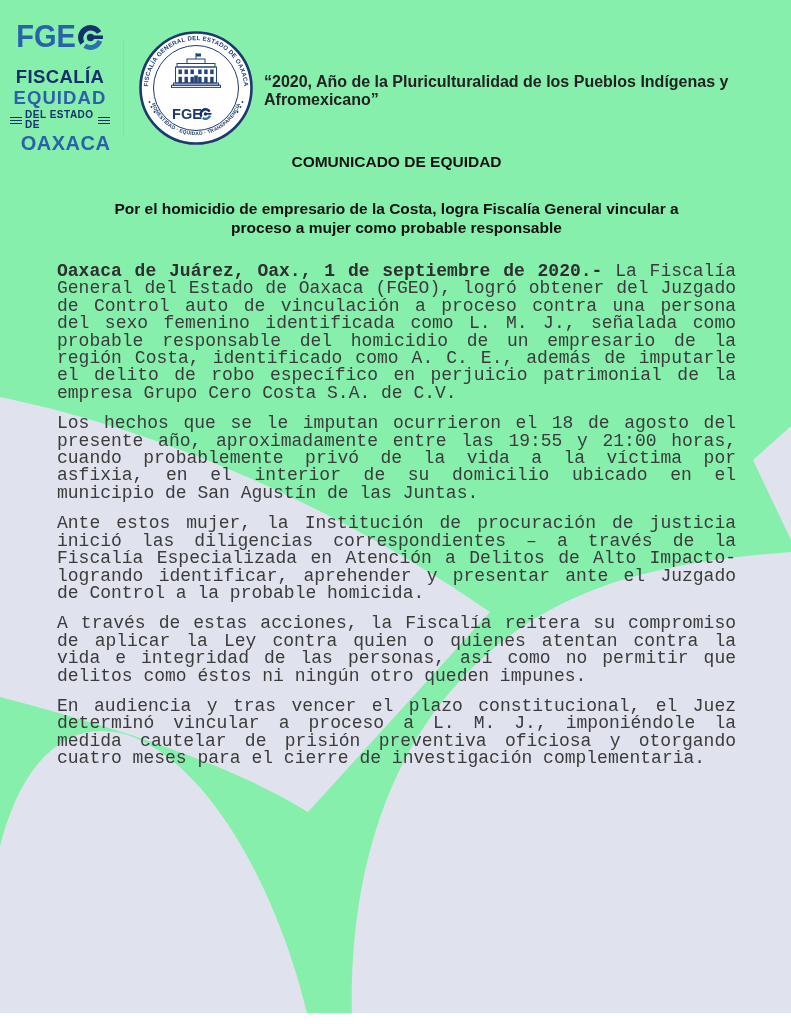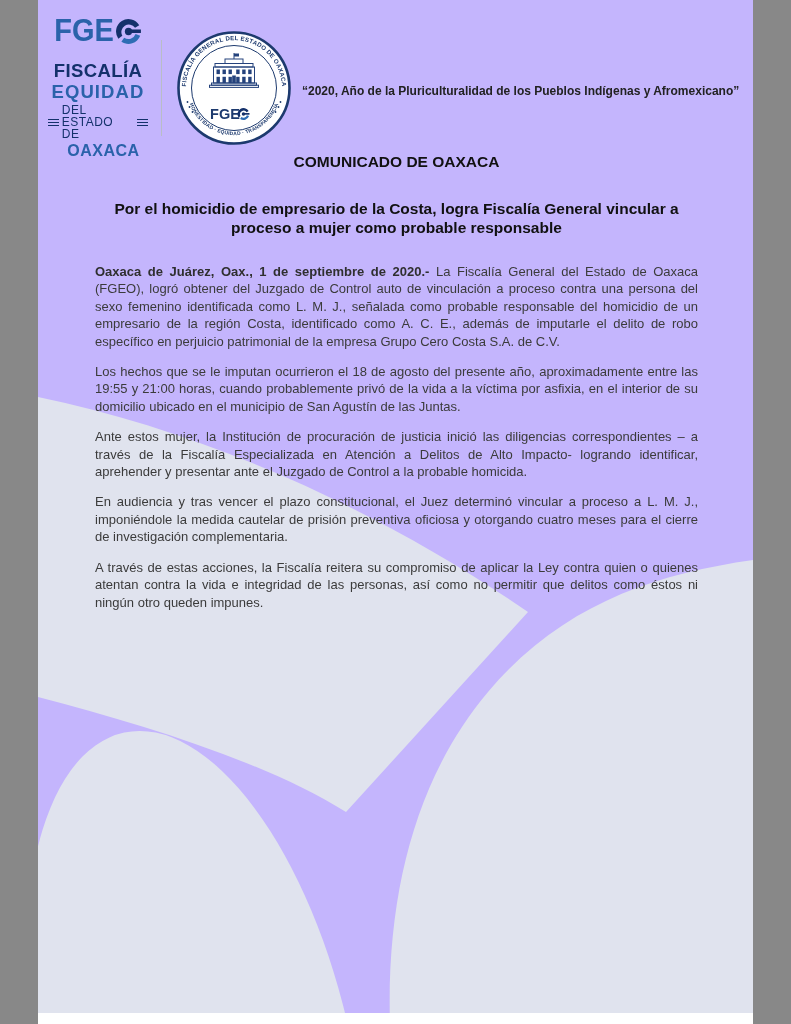--- a/index.html
+++ b/index.html
@@ -1,20 +1,20 @@
 <!DOCTYPE html>
 <html><head>
 <meta charset="utf-8">
 <style>
   html,body{margin:0;padding:0;background:#888;}
   .page{
     position:relative;
-    width:715px;height:1024px;
+    width:791px;height:1024px;
     margin:0 auto;
-    background:#c4b5fd;
+    background:#86efac;
     overflow:hidden;
     font-family:"Liberation Sans", sans-serif;
     color:#3b3b3b;
   }
   .watermark{position:absolute;left:0;top:0;z-index:0;}
   .content{position:relative;z-index:1;}
 
   
   .header{
     display:flex;align-items:center;
@@ -31,48 +31,48 @@
     color:#2a62aa;transform:scaleY(1.05);
   }
   .logo-oswoosh{width:27px;height:27px;margin-left:1px;}
   .logo-l1{font-size:18.5px;font-weight:bold;color:#14316b;letter-spacing:.4px;margin-top:16px;}
   .logo-l2{font-size:18.5px;font-weight:bold;color:#2a62aa;letter-spacing:1.1px;margin-top:2px;}
   .logo-small-row{display:flex;align-items:center;gap:3px;margin-top:3px;}
   .logo-lines{
     width:15px;height:7px;
     background:repeating-linear-gradient(to bottom,#14316b 0,#14316b 1px,transparent 1px,transparent 3px);
   }
-  .logo-l3{font-size:12px;font-weight:normal;color:#14316b;letter-spacing:.5px;}
-  .logo-l4{font-size:16px;font-weight:bold;color:#2a62aa;letter-spacing:.5px;margin-top:3px;margin-left:11px;}
+  .logo-l3{font-size:10px;font-weight:bold;color:#14316b;letter-spacing:.5px;}
+  .logo-l4{font-size:20px;font-weight:bold;color:#2a62aa;letter-spacing:.5px;margin-top:3px;margin-left:11px;}
   .header-divider{
     width:1px;height:96px;background:#b9bdc6;
     margin:0 13px 0 13px;flex:0 0 1px;
   }
   .seal{flex:0 0 118px;}
   .motto{
     margin-left:9px;margin-top:6px;
-    font-size:12px;font-weight:bold;color:#222;
+    font-size:16px;font-weight:bold;color:#222;
     max-width:470px;
   }
 
   
   .doc{padding:0 55px 0 57px;}
   .kicker{
     text-align:center;font-size:15.5px;font-weight:bold;color:#111;
     margin-top:5px;
   }
   .title{
     text-align:center;font-size:15.5px;font-weight:bold;color:#111;
     line-height:19px;max-width:625px;margin:28px auto 0 auto;
   }
   .body-copy{margin-top:26px;}
   .body-copy p{
     margin:4px 0 13px 0;
-    font-size:13px;line-height:17.4px;
-    text-align:justify;color:#3b3b3b;
+    font-size:18px;line-height:17.4px;
+    text-align:justify;color:#3b3b3b;font-family:Liberation Mono, monospace;
   }
   .body-copy b{color:#2f2f2f;}
 </style>
 </head>
 <body>
 
 <div class="page">
 
   <svg width="0" height="0" style="position:absolute" aria-hidden="true">
     <defs>
@@ -170,27 +170,27 @@
         <g>
           <text x="50" y="91" text-anchor="middle" font-family="Liberation Sans, sans-serif" font-size="14.5" font-weight="bold" fill="#1d3a6e">FGE</text>
           <use href="#oswoosh" x="62" y="79.5" width="13" height="13"></use>
         </g>
       </svg>
 
       <div class="motto">“2020, Año de la Pluriculturalidad de los Pueblos Indígenas y Afromexicano”</div>
     </div>
 
     <div class="doc">
-      <div class="kicker">COMUNICADO DE OAXACA</div>
+      <div class="kicker">COMUNICADO DE EQUIDAD</div>
 
       <div class="title">Por el homicidio de empresario de la Costa, logra Fiscalía General vincular a proceso a mujer como probable responsable</div>
 
       <div class="body-copy">
           <p><b>Oaxaca de Juárez, Oax., 1 de septiembre de 2020.-</b> La Fiscalía General del Estado de Oaxaca (FGEO), logró obtener del Juzgado de Control auto de vinculación a proceso contra una persona del sexo femenino identificada como L. M. J., señalada como probable responsable del homicidio de un empresario de la región Costa, identificado como A. C. E., además de imputarle el delito de robo específico en perjuicio patrimonial de la empresa Grupo Cero Costa S.A. de C.V.</p>
           <p>Los hechos que se le imputan ocurrieron el 18 de agosto del presente año, aproximadamente entre las 19:55 y 21:00 horas, cuando probablemente privó de la vida a la víctima por asfixia, en el interior de su domicilio ubicado en el municipio de San Agustín de las Juntas.</p>
           <p>Ante estos mujer, la Institución de procuración de justicia inició las diligencias correspondientes – a través de la Fiscalía Especializada en Atención a Delitos de Alto Impacto- logrando identificar, aprehender y presentar ante el Juzgado de Control a la probable homicida.</p>
+          <p>A través de estas acciones, la Fiscalía reitera su compromiso de aplicar la Ley contra quien o quienes atentan contra la vida e integridad de las personas, así como no permitir que delitos como éstos ni ningún otro queden impunes.</p>
           <p>En audiencia y tras vencer el plazo constitucional, el Juez determinó vincular a proceso a L. M. J., imponiéndole la medida cautelar de prisión preventiva oficiosa y otorgando cuatro meses para el cierre de investigación complementaria.</p>
-          <p>A través de estas acciones, la Fiscalía reitera su compromiso de aplicar la Ley contra quien o quienes atentan contra la vida e integridad de las personas, así como no permitir que delitos como éstos ni ningún otro queden impunes.</p>
         </div>
     </div>
 
   </div>
 </div>
 
 </body></html>

